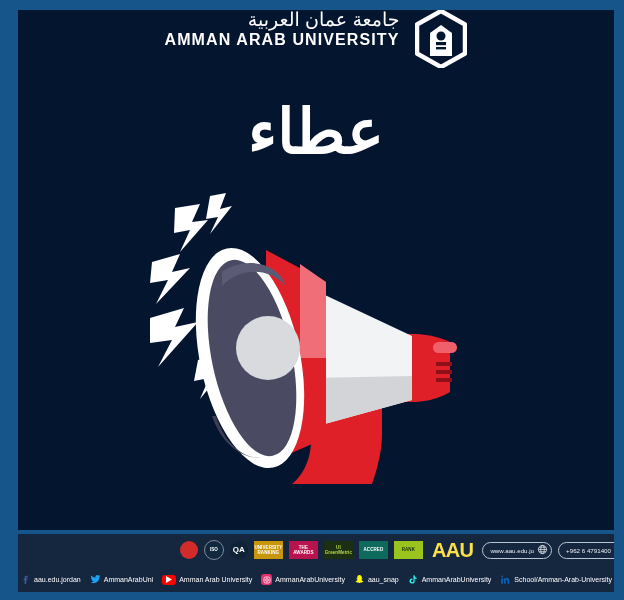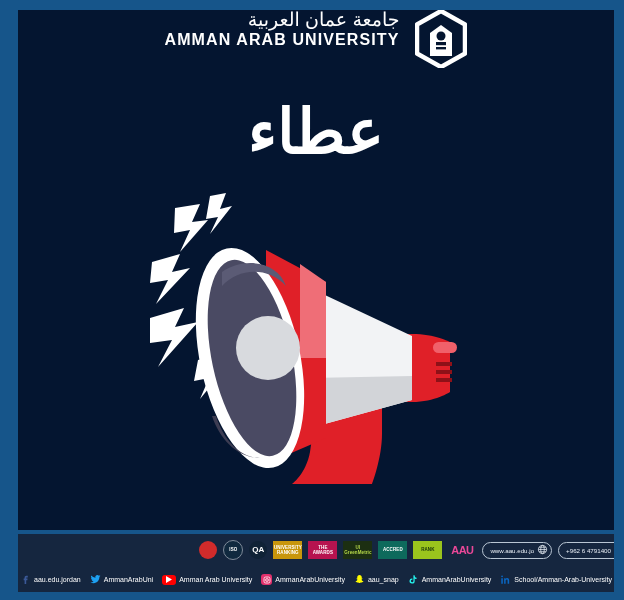--- a/index.html
+++ b/index.html
@@ -156,22 +156,22 @@
     display: flex;
     align-items: center;
     gap: 3px;
     padding: 0 3px 0 7px;
     color: #e8eef5;
     font-size: 6.2px;
     white-space: nowrap;
   }
   .pill svg { flex: 0 0 auto; }
   .aau-word {
-    color: #ec4899;
-    font-size: 11px;
+    color: #fde047;
+    font-size: 20px;
     font-weight: bold;
     letter-spacing: -0.6px;
     margin: 0 3px;
   }
 
   .social-row {
     position: absolute;
     left: 0;
     bottom: 7px;
     width: 596px;

